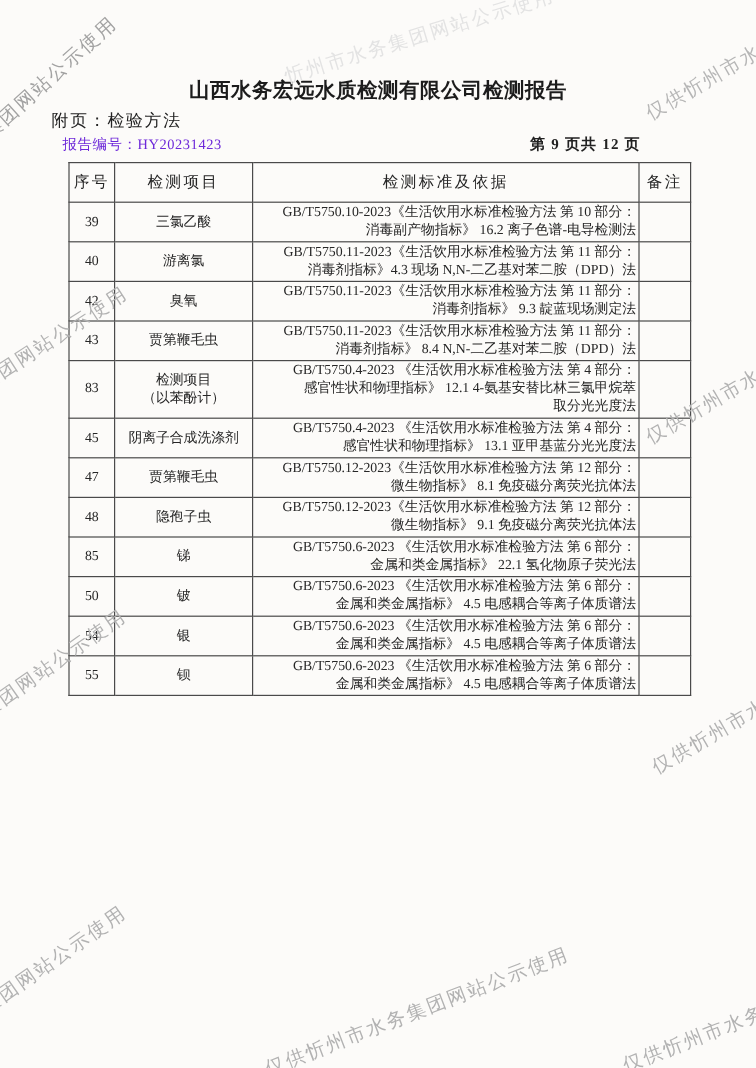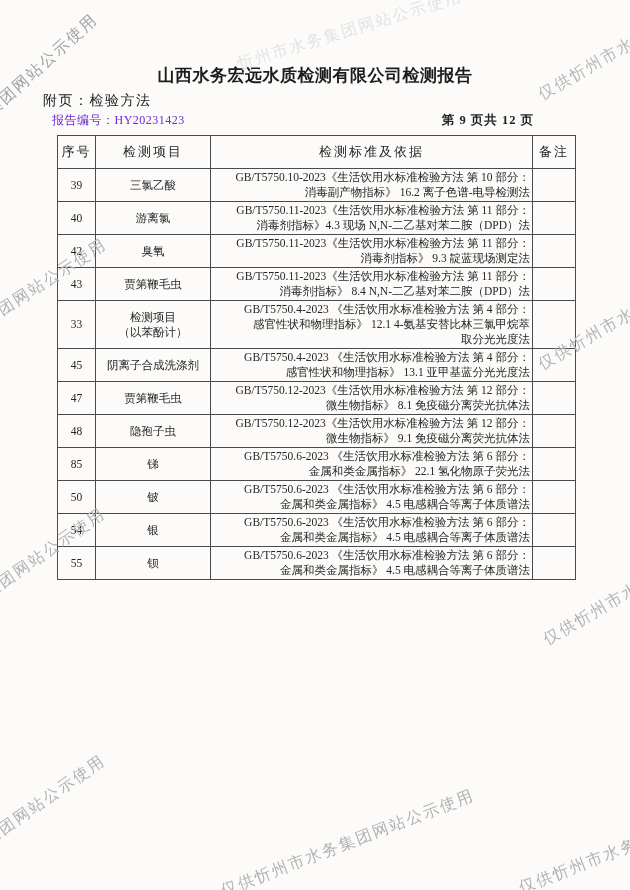--- a/index.html
+++ b/index.html
@@ -135,21 +135,21 @@
           <td class="col-remark"></td>
         </tr>
         <tr>
           <td class="col-no">43</td>
           <td class="col-item">贾第鞭毛虫</td>
           <td class="col-standard">GB/T5750.11-2023《生活饮用水标准检验方法 第 11 部分：
 消毒剂指标》 8.4 N,N-二乙基对苯二胺（DPD）法</td>
           <td class="col-remark"></td>
         </tr>
         <tr>
-          <td class="col-no">33</td>
+          <td class="col-no">83</td>
           <td class="col-item">检测项目
 （以苯酚计）</td>
           <td class="col-standard">GB/T5750.4-2023 《生活饮用水标准检验方法 第 4 部分：
 感官性状和物理指标》 12.1 4-氨基安替比林三氯甲烷萃
 取分光光度法</td>
           <td class="col-remark"></td>
         </tr>
         <tr>
           <td class="col-no">45</td>
           <td class="col-item">阴离子合成洗涤剂</td>

